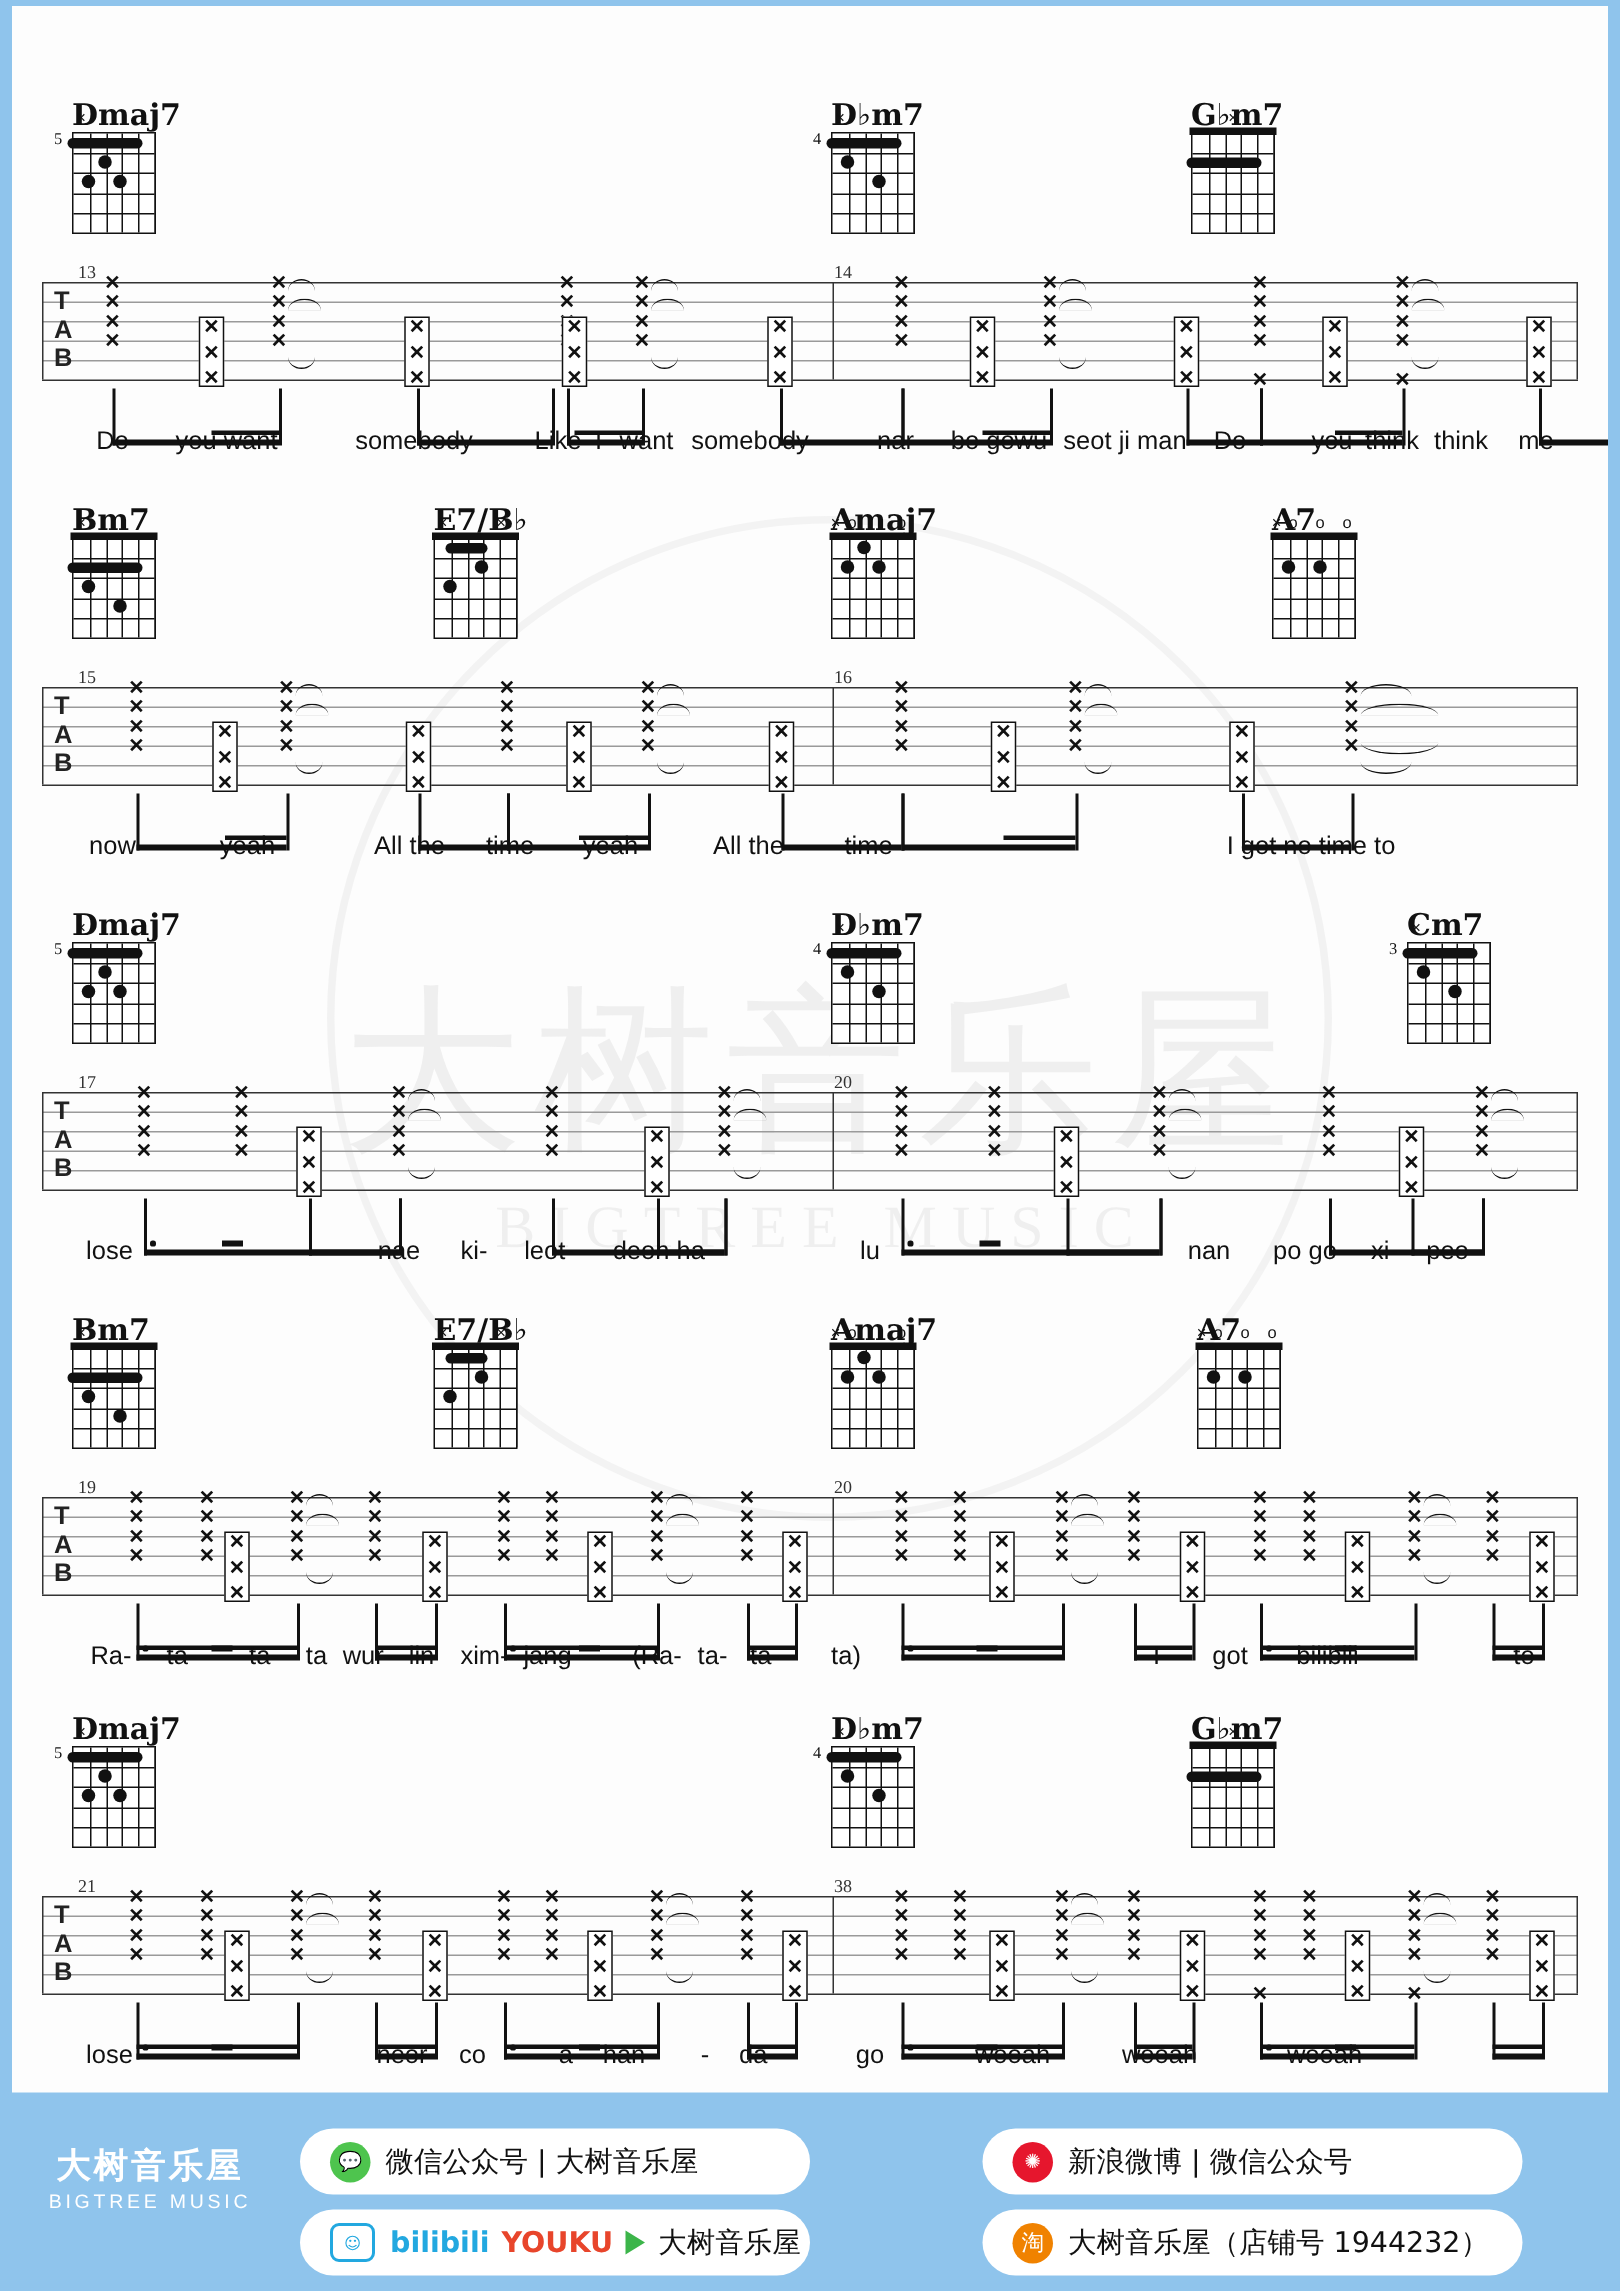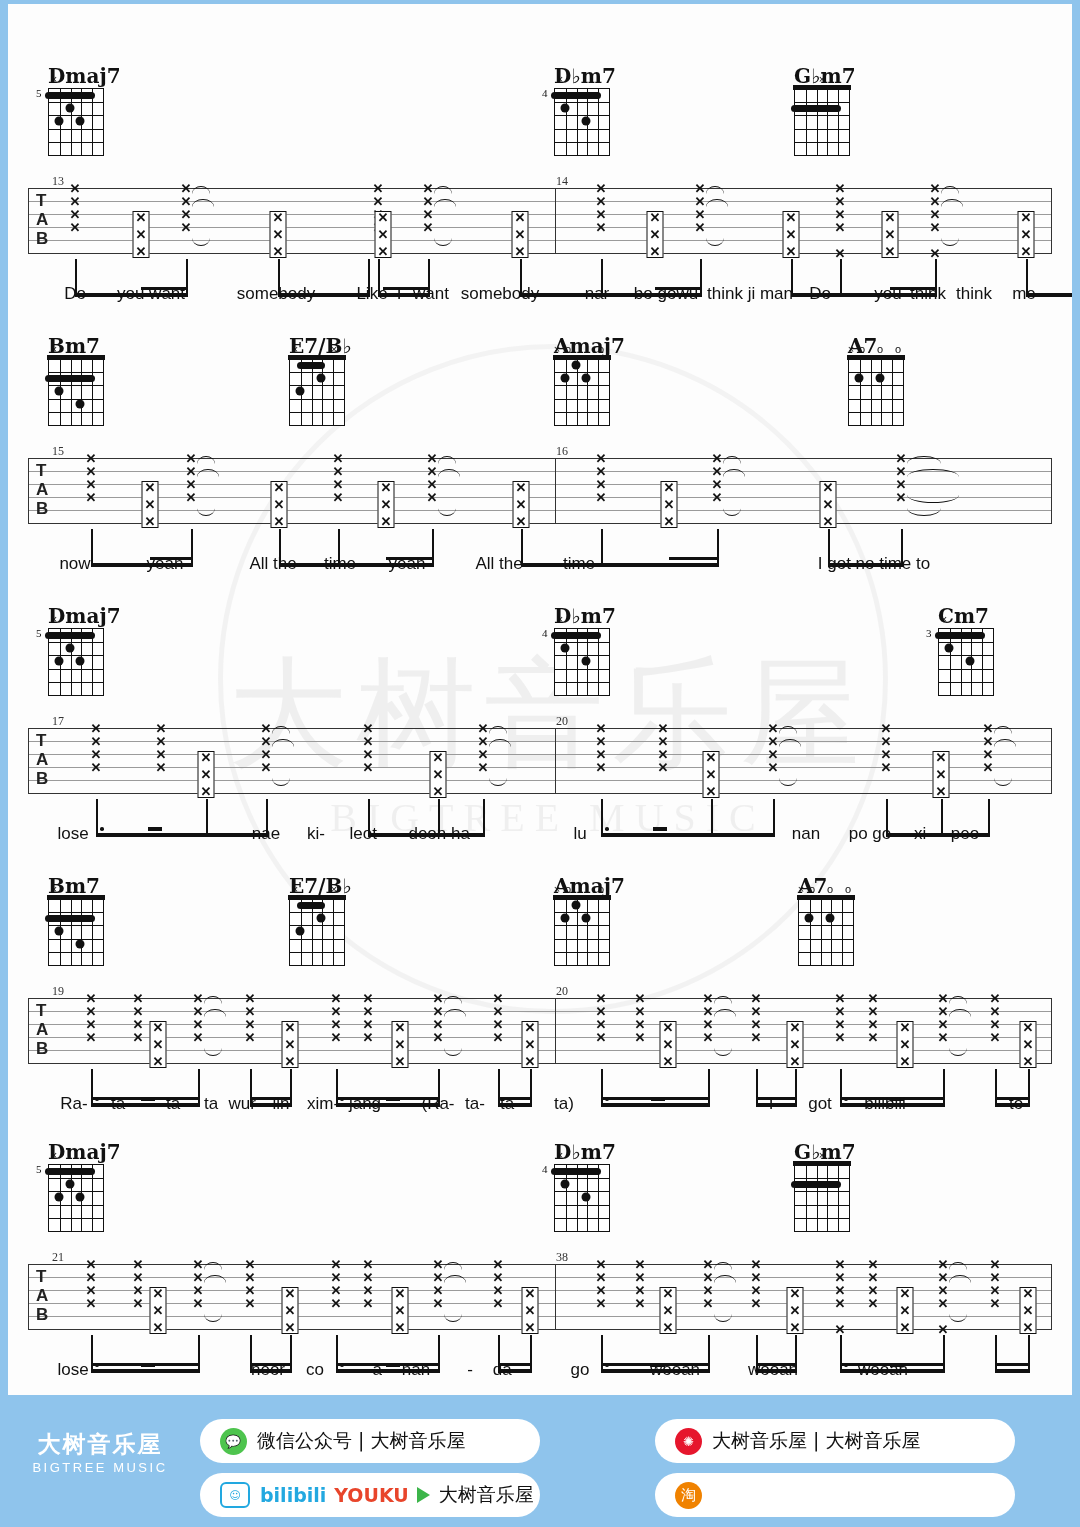--- a/index.html
+++ b/index.html
@@ -361,21 +361,21 @@
           </div>
           <div class="lyric" style="left: 67px; top: 218px;">Do</div>
           <div class="lyric" style="left: 143px; top: 218px;">you want</div>
           <div class="lyric" style="left: 268px; top: 218px;">somebody</div>
           <div class="lyric" style="left: 364px; top: 218px;">Like</div>
           <div class="lyric" style="left: 391px; top: 218px;">I</div>
           <div class="lyric" style="left: 423px; top: 218px;">want</div>
           <div class="lyric" style="left: 492px; top: 218px;">somebody</div>
           <div class="lyric" style="left: 589px; top: 218px;">nar</div>
           <div class="lyric" style="left: 658px; top: 218px;">bo gowu</div>
-          <div class="lyric" style="left: 742px; top: 218px;">think ji man</div>
+          <div class="lyric" style="left: 742px; top: 218px;">seot ji man</div>
           <div class="lyric" style="left: 812px; top: 218px;">Do</div>
           <div class="lyric" style="left: 880px; top: 218px;">you</div>
           <div class="lyric" style="left: 920px; top: 218px;">think</div>
           <div class="lyric" style="left: 966px; top: 218px;">think</div>
           <div class="lyric" style="left: 1016px; top: 218px;">me</div>
         </div>
         <div class="system" style="top: 332px;">
           <div class="chordbox" style="left: 40px; top: 0px;">
             <div class="chordname">Bm7</div>
             <div class="chordgrid">
@@ -1349,27 +1349,28 @@
     <div class="ben">BIGTREE MUSIC</div>
   </div>
 
   <div class="pill" style="left:200px;top:20px;width:340px;">
     <span class="ico ico-wechat">💬</span>
     <span class="ptxt">微信公众号 | 大树音乐屋</span>
   </div>
 
   <div class="pill" style="left:655px;top:20px;width:360px;">
     <span class="ico ico-weibo">✺</span>
-    <span class="ptxt">大树音乐屋 | 大树音乐屋</span>
+    <span class="ptxt">新浪微博 | 微信公众号</span>
   </div>
 
   <div class="pill" style="left:200px;top:74px;width:340px;">
     <span class="ico ico-bili">☺</span>
     <span class="bili-word">bilibili</span>
     <span class="youku-word">YOUKU</span>
     <span class="play-tri"></span>
     <span class="ptxt">大树音乐屋</span>
   </div>
 
   <div class="pill" style="left:655px;top:74px;width:360px;">
     <span class="ico ico-taobao">淘</span>
+    <span class="ptxt">大树音乐屋（店铺号 1944232）</span>
   </div>
 </div>
 
 </body></html>

